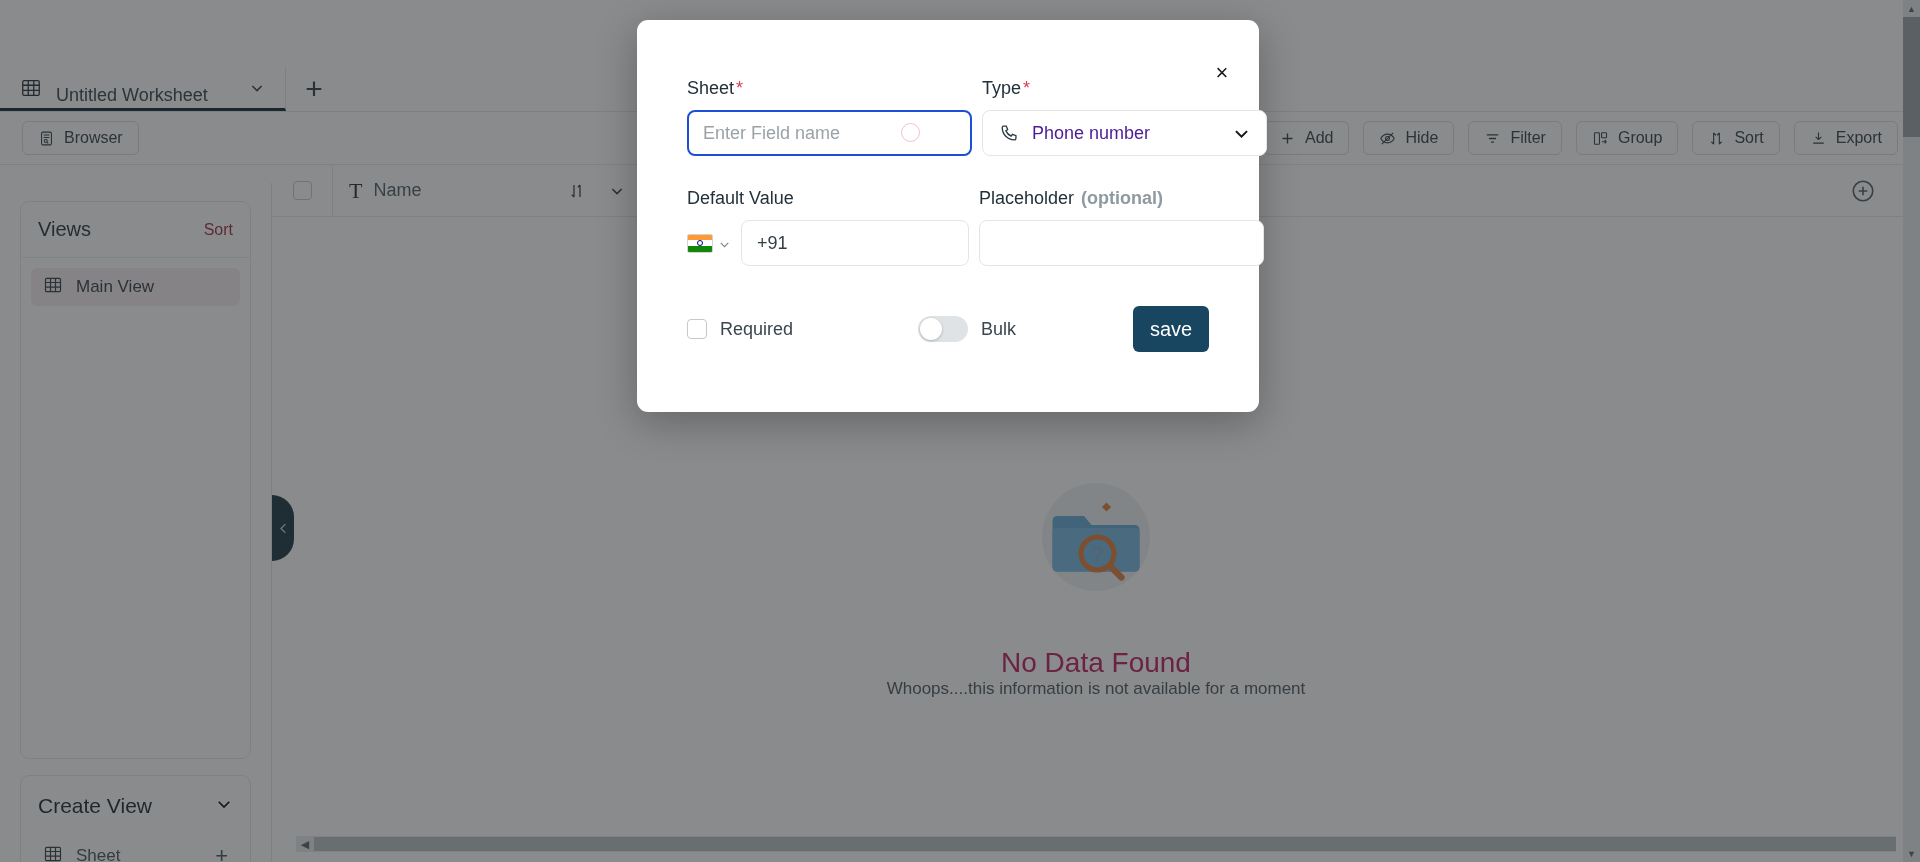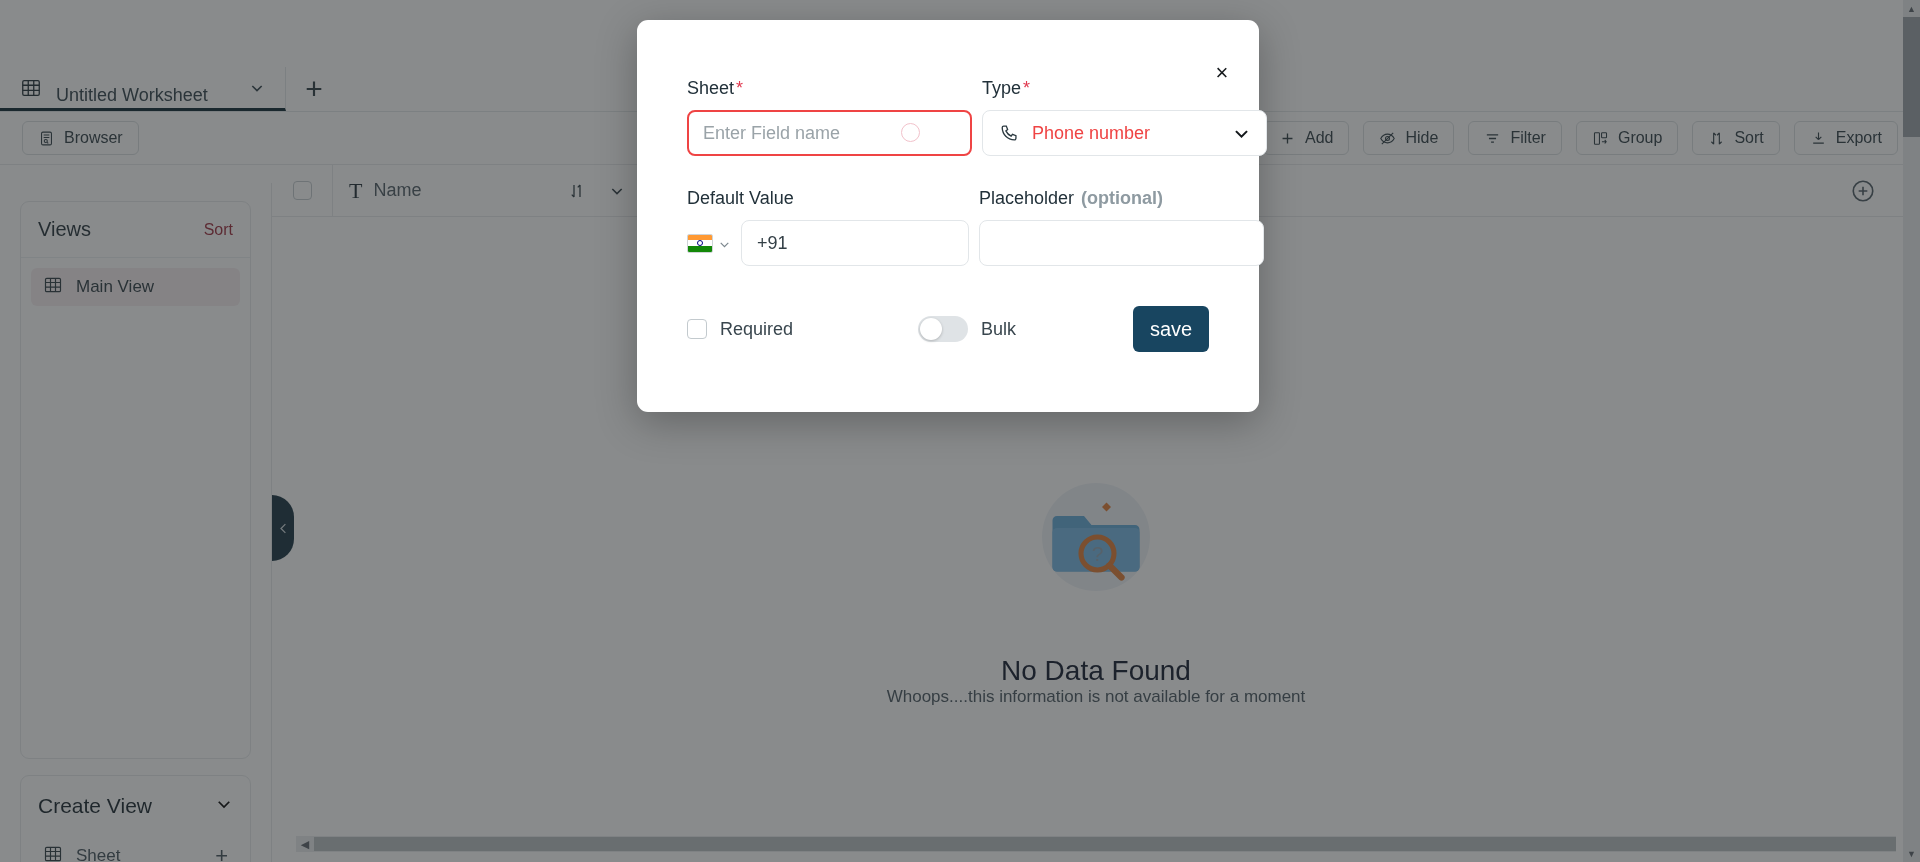--- a/index.html
+++ b/index.html
@@ -106,21 +106,21 @@
   .gh-col .cname { font-size:18px; color:#4c5a63; }
   .gh-col .sorticon { margin-left:auto; width:18px; height:18px; color:#2c3a42; }
   .gh-col .chev { width:16px; height:16px; color:#2c3a42; margin-left:12px; }
   .gh-add { margin-left:auto; margin-right:44px; width:26px; height:26px; color:#4c5a63; cursor:pointer;}
 
   .empty-state {
     position:absolute; top:300px; left:0; width:1648px;
     display:flex; flex-direction:column; align-items:center;
   }
   .empty-illus { width:150px; height:150px; position:relative; }
-  .empty-title { font-size:28px; color:#0f172a; margin-top:40px; }
+  .empty-title { font-size:28px; color:#be185d; margin-top:32px; }
   .empty-sub { font-size:17px; color:#48565f; }
 
   .hscroll {
     position:absolute; left:296px; bottom:10px; width:1600px; height:16px;
     background:#e9ecee; display:flex; align-items:center;
   }
   .hscroll-arrow { width:18px; text-align:center; font-size:11px; color:#5a6168; }
   .hscroll-thumb { flex:1; height:14px; background:#b9bec2; }
 
   .vscroll { position:absolute; right:0; top:0; width:17px; height:862px; background:#e9ecee; }
@@ -145,35 +145,35 @@
   }
   .row { display:flex; gap:10px; }
   .col { width:285px; }
   .flabel { font-size:18px; color:#22313a; margin-bottom:11px; display:flex; align-items:baseline; }
   .req-star { color:#e0394f; font-size:18px; margin-left:2px; }
   .opt-note { color:#8e9aa1; font-size:18px; margin-left:7px;font-weight:bold; }
 
   .row1 { padding-top:58px; }
   .field-input-wrap { position:relative; }
   .field-input {
-    width:285px; height:46px; border:2px solid #ef4444; border-radius:8px;
+    width:285px; height:46px; border:2px solid #1d4ed8; border-radius:8px;
     padding:0 40px 0 14px; font-size:18px; color:#2b3940; outline:none;
     font-family:"Liberation Sans", sans-serif; background:#fff;
   }
   .field-input::placeholder { color:#9aa3a8; }
   .field-spinner {
     position:absolute; right:52px; top:13px; width:19px; height:19px; border-radius:50%;
     border:1.5px solid #f2c2cb;
   }
   .type-select {
     width:285px; height:46px; border:1px solid #e2e6e9; border-radius:8px; background:#fff;
     display:flex; align-items:center; gap:13px; padding:0 15px; cursor:pointer;
   }
   .type-select .phone-icon { width:21px; height:21px; color:#2b3940; }
-  .type-select .tsel-label { font-size:18px; color:#ef4444; }
+  .type-select .tsel-label { font-size:18px; color:#4c1d95; }
   .type-select .chev { margin-left:auto; width:19px; height:19px; color:#14181b; }
 
   .row2 { margin-top:32px; }
   .dv-wrap { display:flex; align-items:center; gap:10px; }
   .flag-select { display:flex; align-items:center; gap:5px; cursor:pointer; }
   .flag {
     width:26px; height:19px; border:1px solid #cfd4d7; border-radius:2px; overflow:hidden;
     position:relative; background:#fff; display:block;
   }
   .flag .s1 { position:absolute; top:0; left:0; right:0; height:33.33%; background:#ff9933; }

